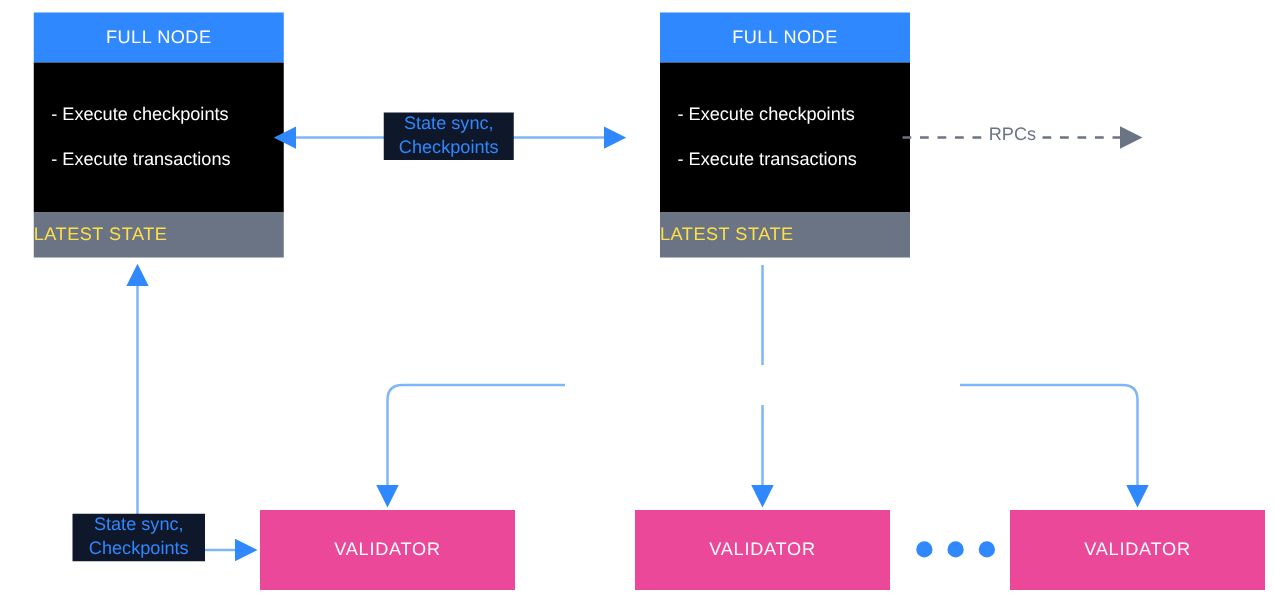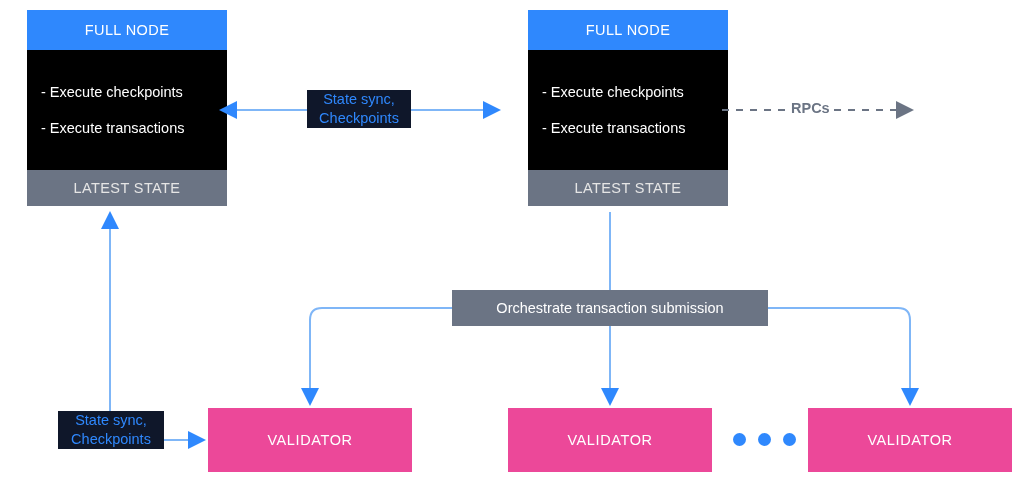--- a/index.html
+++ b/index.html
@@ -44,26 +44,25 @@
     flex-direction: column;
     justify-content: center;
     gap: 20px;
   }
   .node-body .line {
     font-size: 14.5px;
     white-space: nowrap;
   }
   .node-footer {
     background: #6b7484;
-    color: #e5e5e5;
+    color: #fde047;
     font-size: 14.5px;
     letter-spacing: 0.4px;
     height: 36px;
     line-height: 36px;
-    text-align: center;
   }
   .validator {
     position: absolute;
     width: 204px;
     height: 64px;
     background: #ec4899;
     color: #ffffff;
     font-size: 14.5px;
     letter-spacing: 0.6px;
     display: flex;
@@ -187,25 +186,22 @@
       <div class="line">- Execute transactions</div>
     </div>
     <div class="node-footer">LATEST STATE</div>
   </div>
 
   <div class="lbl" style="left:307px; top:90px; width:104px;">
     <div>State sync,</div>
     <div>Checkpoints</div>
   </div>
 
-  <div class="lbl-rpc" style="left:789px; top:100px;font-weight:bold;">RPCs</div>
-
-  <div class="orch-box">
-    <span>Orchestrate transaction submission</span>
-  </div>
+  <div class="lbl-rpc" style="left:789px; top:100px;">RPCs</div>
+
 
   <div class="lbl" style="left:58px; top:411px; width:106px;">
     <div>State sync,</div>
     <div>Checkpoints</div>
   </div>
 
   <div class="validator" style="left:208px; top:408px;">
     <span>VALIDATOR</span>
   </div>
   <div class="validator" style="left:508px; top:408px;">

